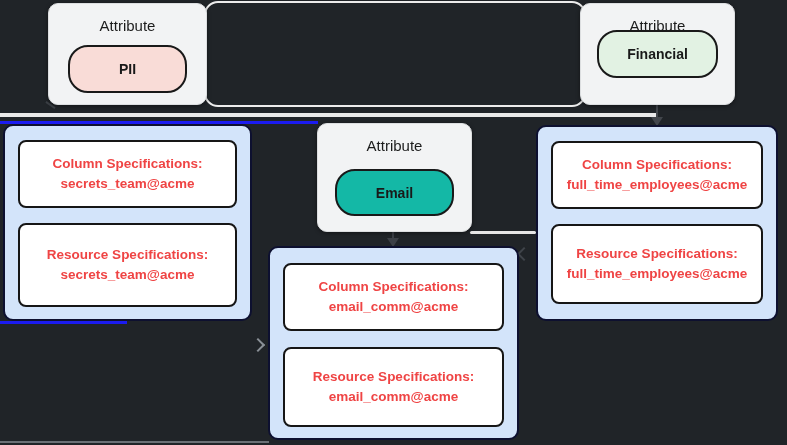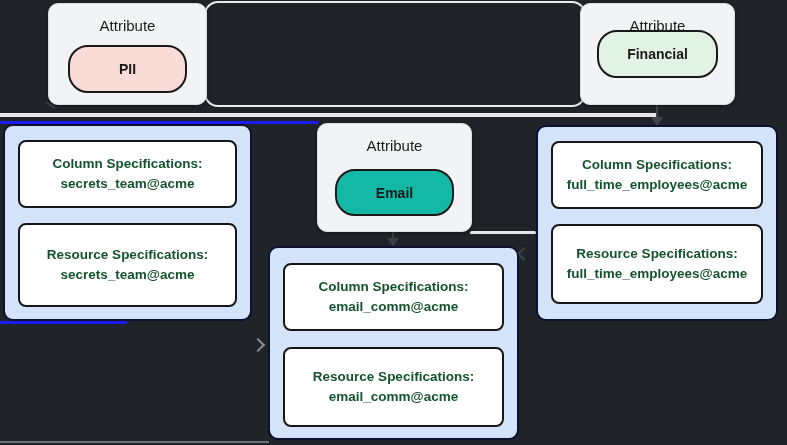--- a/index.html
+++ b/index.html
@@ -58,21 +58,21 @@
     position:absolute;z-index:2;background:#d3e4fa;
     border:2px solid #0d1030;border-radius:10px;box-sizing:border-box;
   }
   .cont-left{left:3px;top:124px;width:249px;height:197px;}
   .cont-mid{left:268px;top:246px;width:251px;height:194px;}
   .cont-right{left:536px;top:125px;width:242px;height:196px;}
   .spec-box{
     position:absolute;left:13px;right:13px;background:#ffffff;
     border:2px solid #161616;border-radius:8px;box-sizing:border-box;
     display:flex;flex-direction:column;align-items:center;justify-content:center;
-    font-size:13.5px;font-weight:bold;color:#14532d;line-height:1.5;text-align:center;
+    font-size:13.5px;font-weight:bold;color:#ef4444;line-height:1.5;text-align:center;
   }
   .cont-left  .box-col{top:14px;height:68px;}
   .cont-left  .box-res{top:97px;height:84px;}
   .cont-mid   .box-col{top:15px;height:68px;}
   .cont-mid   .box-res{top:99px;height:80px;}
   .cont-right .box-col{top:14px;height:68px;}
   .cont-right .box-res{top:97px;height:80px;}
   .spec-box span{display:block;}
 </style>
 </head>

